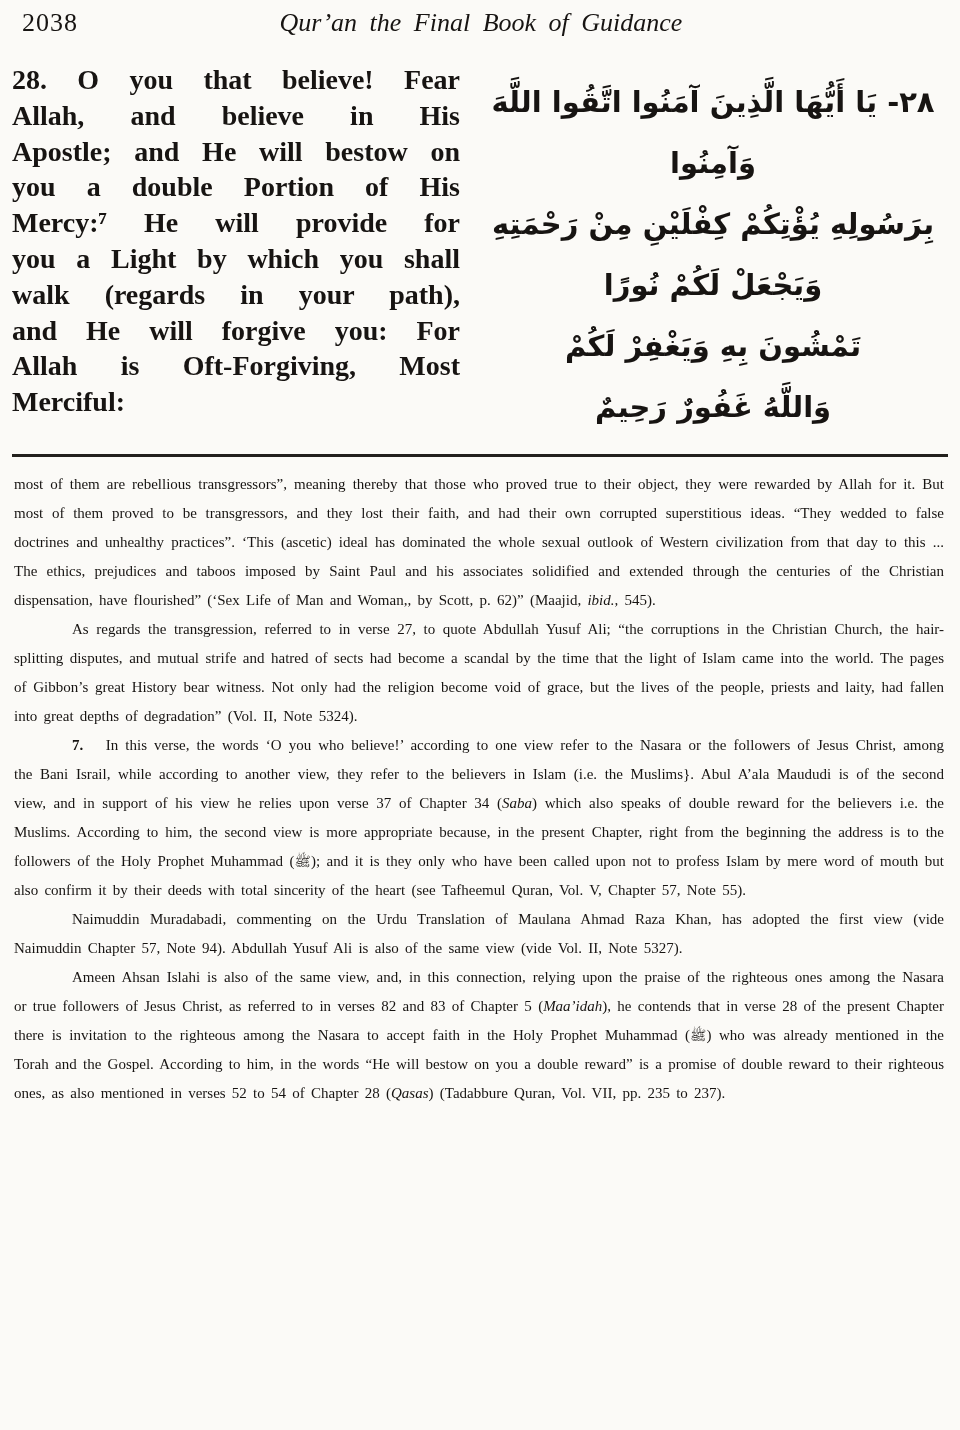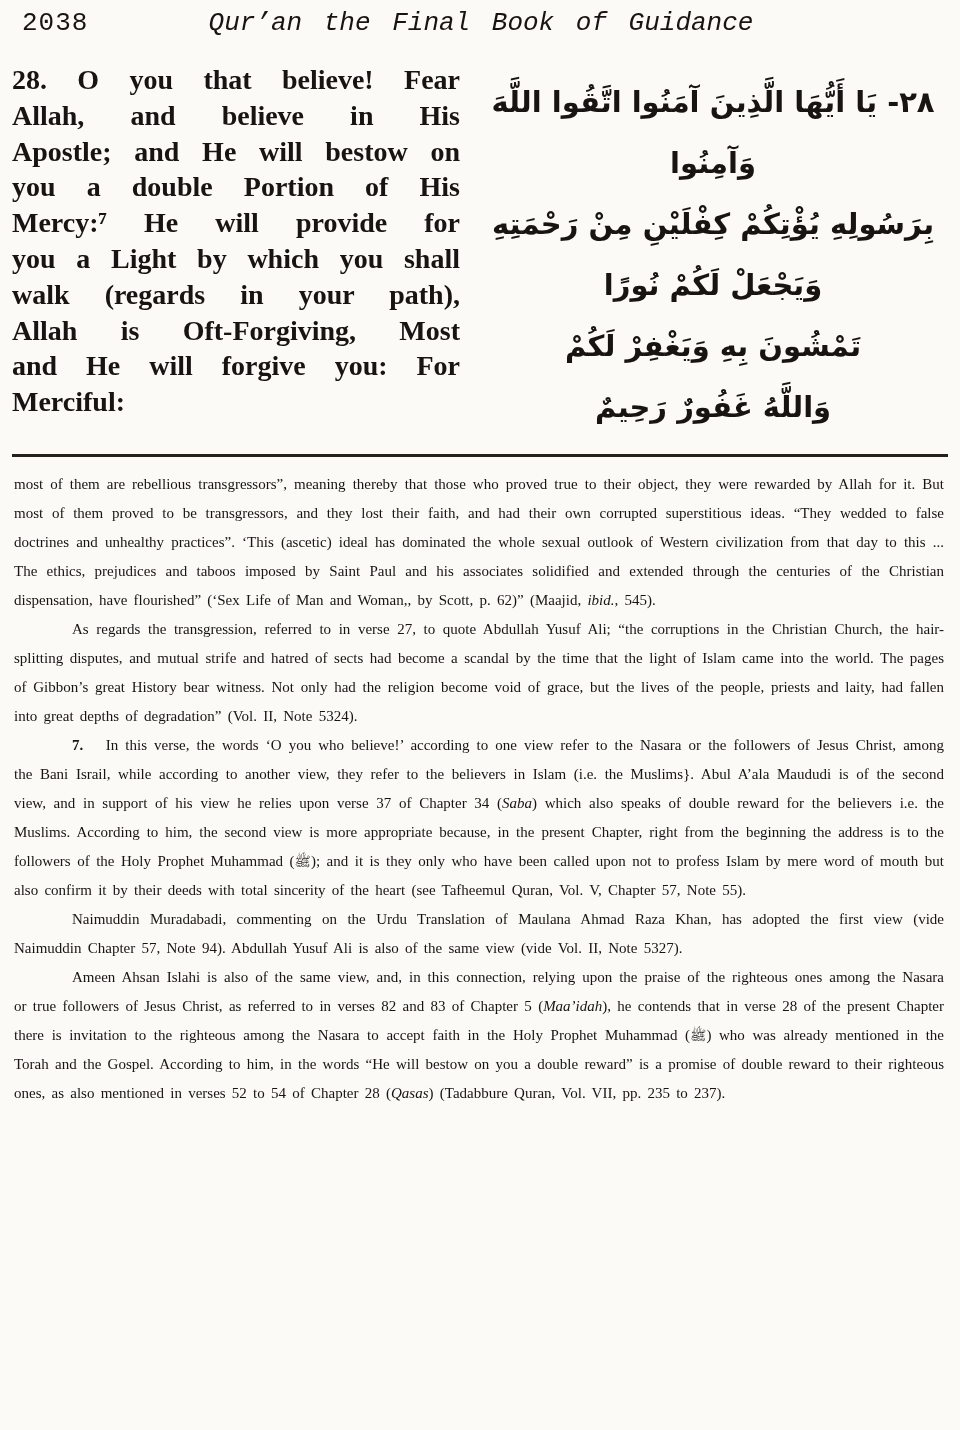--- a/index.html
+++ b/index.html
@@ -11,21 +11,20 @@
     overflow: hidden;
   }
   .page { padding: 6px 10px 0 10px; }
 
   
   .hdr {
     display: grid;
     grid-template-columns: 1fr auto 1fr;
     align-items: baseline;
     padding: 2px 10px 0 12px;
-    font-family: Liberation Mono, monospace;
   }
   .hdr .pgnum { font-size: 26px; letter-spacing: 1px; }
   .hdr .title { font-size: 26px; font-style: italic; text-align: center; word-spacing: 6px; }
   .hdr .vol   { font-size: 26px; text-align: right; }
 
   
   .verse-sec { display: flex; margin-top: 24px; min-height: 360px; }
   .trans {
     width: 448px; flex: none;
     font-weight: bold;
@@ -81,22 +80,22 @@
 
   <div class="verse-sec">
     <div class="trans">
         <div class="vline">28.  O you that believe! Fear</div>
         <div class="vline">Allah, and believe in His</div>
         <div class="vline">Apostle; and He will bestow on</div>
         <div class="vline">you a double Portion of His</div>
         <div class="vline">Mercy:⁷ He will provide for</div>
         <div class="vline">you a Light by which you shall</div>
         <div class="vline">walk (regards in your path),</div>
+        <div class="vline">and He will forgive you: For</div>
         <div class="vline">Allah is Oft-Forgiving, Most</div>
-        <div class="vline">and He will forgive you: For</div>
         <div class="vline last">Merciful:</div>
       </div>
     <div class="arabic" lang="ar" dir="rtl">
         <div>٢٨- يَا أَيُّهَا الَّذِينَ آمَنُوا اتَّقُوا اللَّهَ وَآمِنُوا</div>
         <div>بِرَسُولِهِ يُؤْتِكُمْ كِفْلَيْنِ مِنْ رَحْمَتِهِ</div>
         <div>وَيَجْعَلْ لَكُمْ نُورًا</div>
         <div>تَمْشُونَ بِهِ وَيَغْفِرْ لَكُمْ</div>
         <div>وَاللَّهُ غَفُورٌ رَحِيمٌ</div>
       </div>
   </div>

